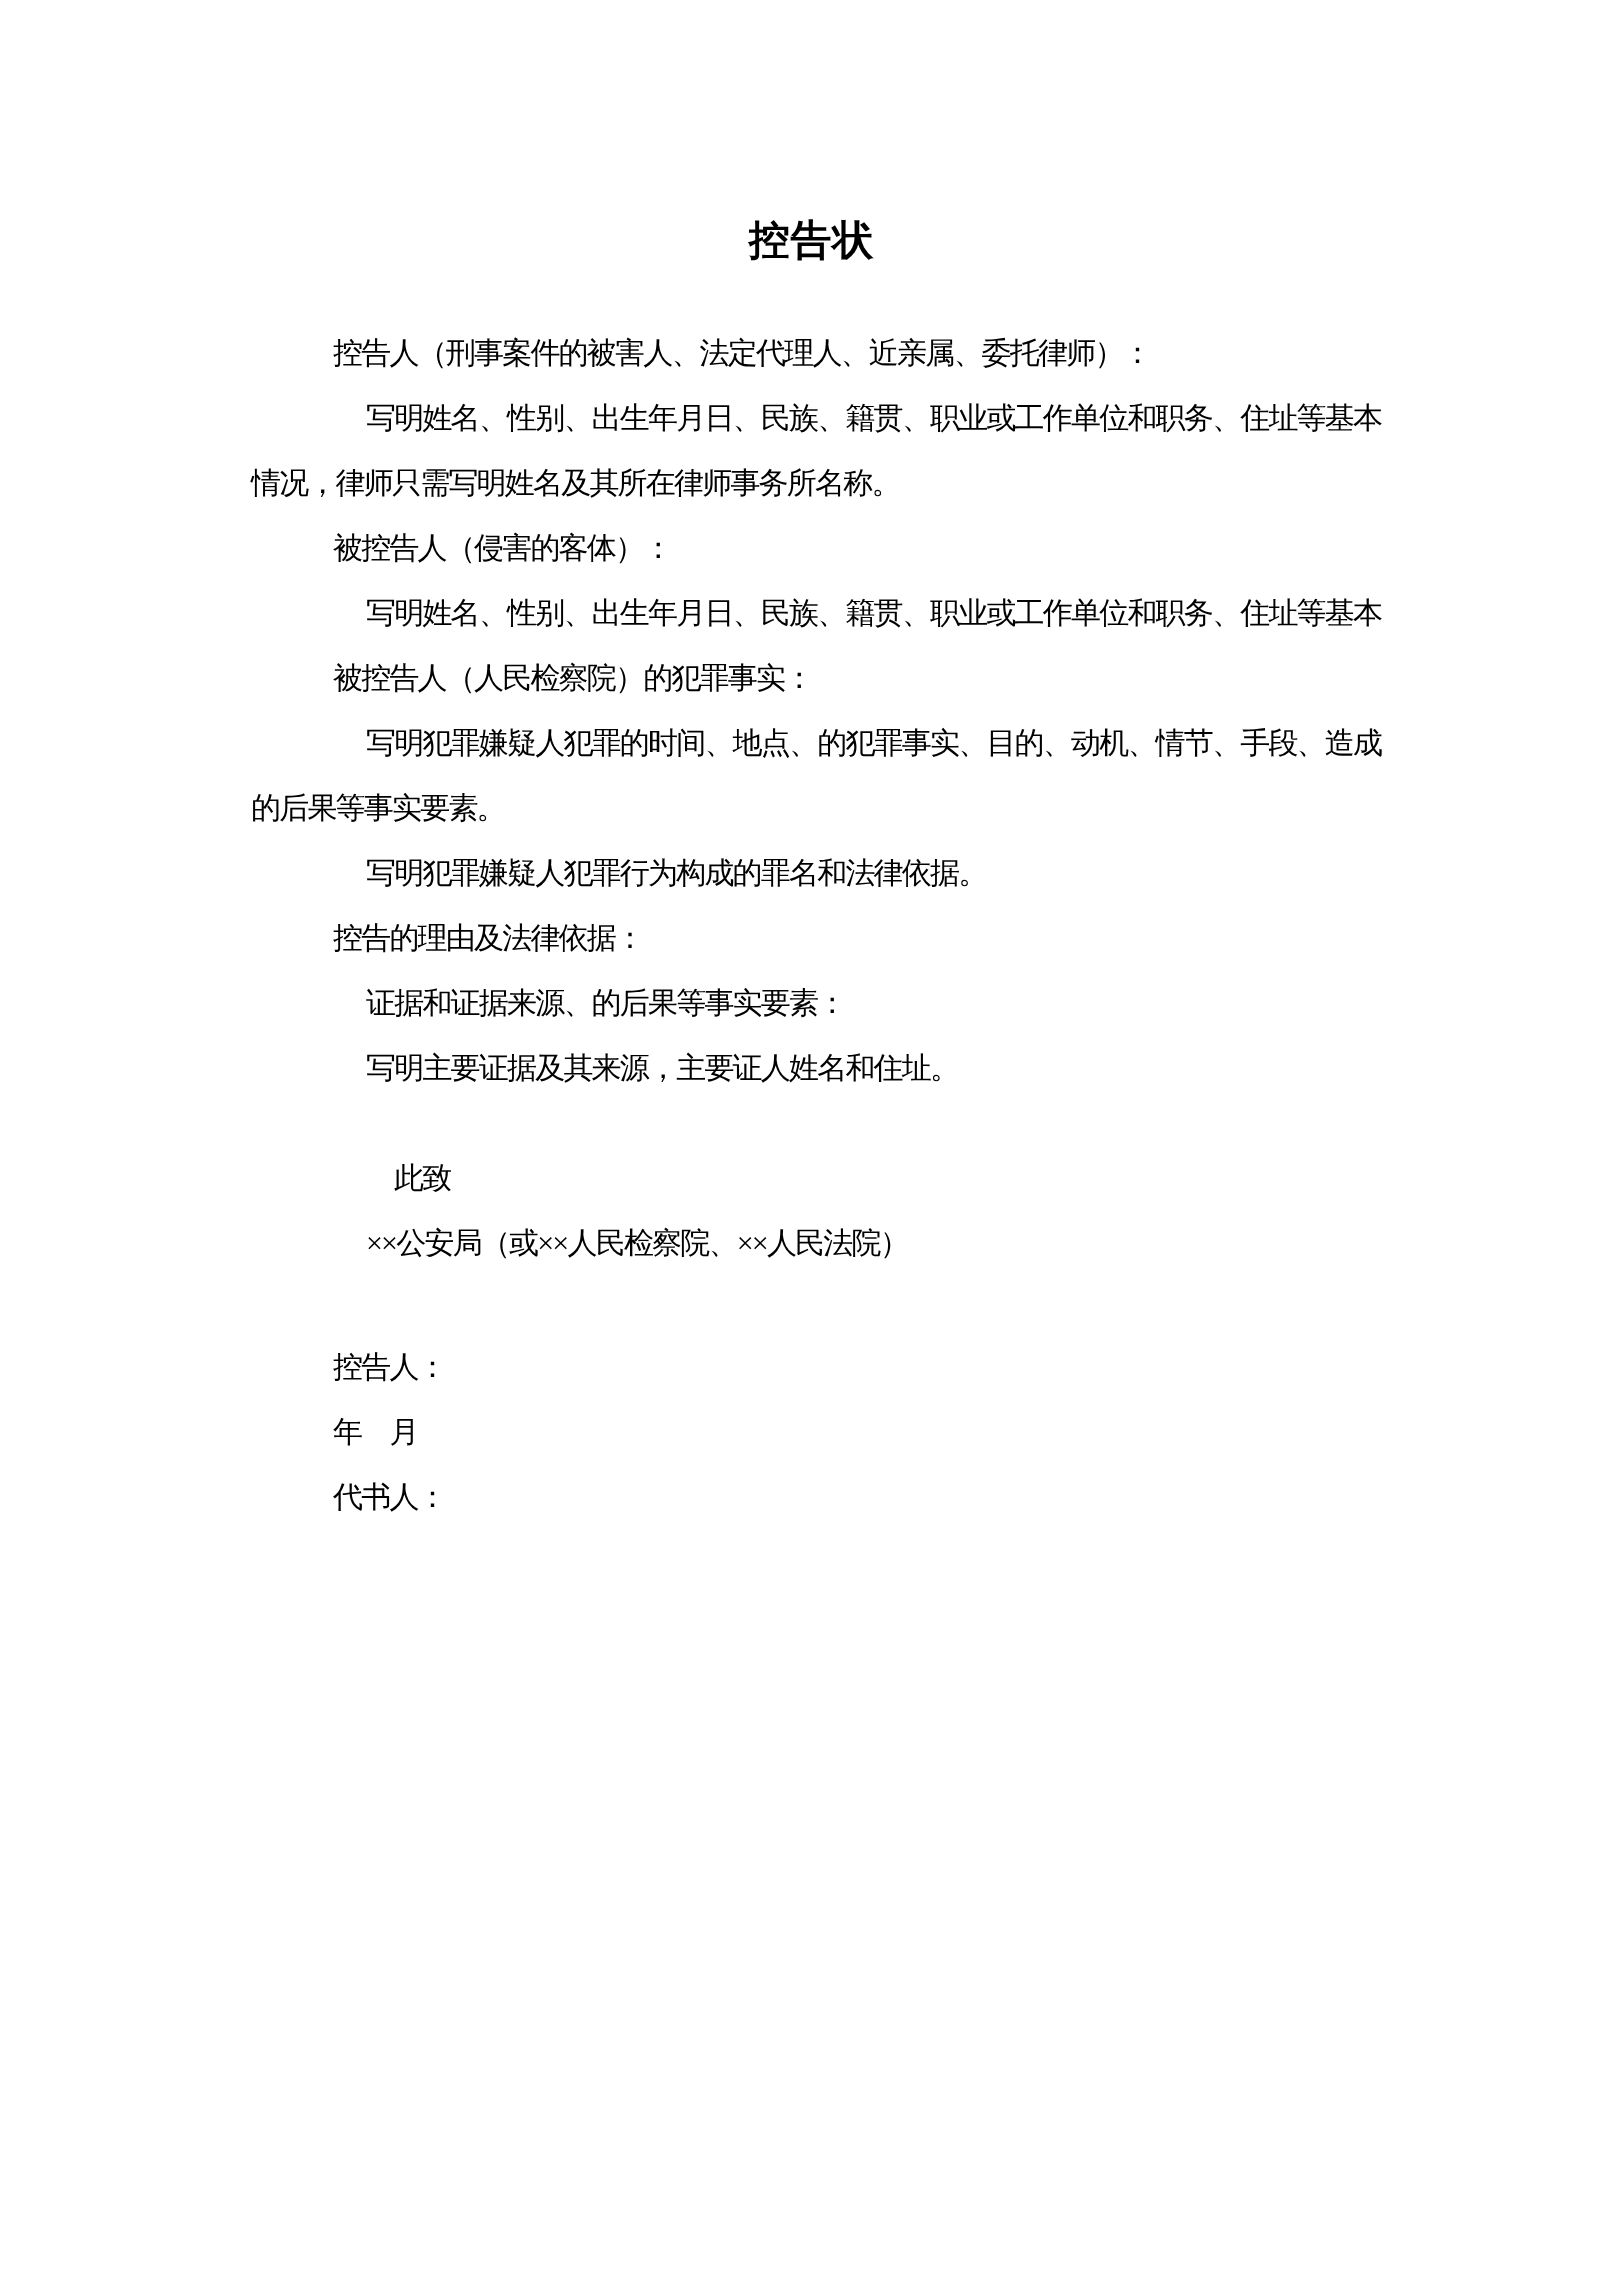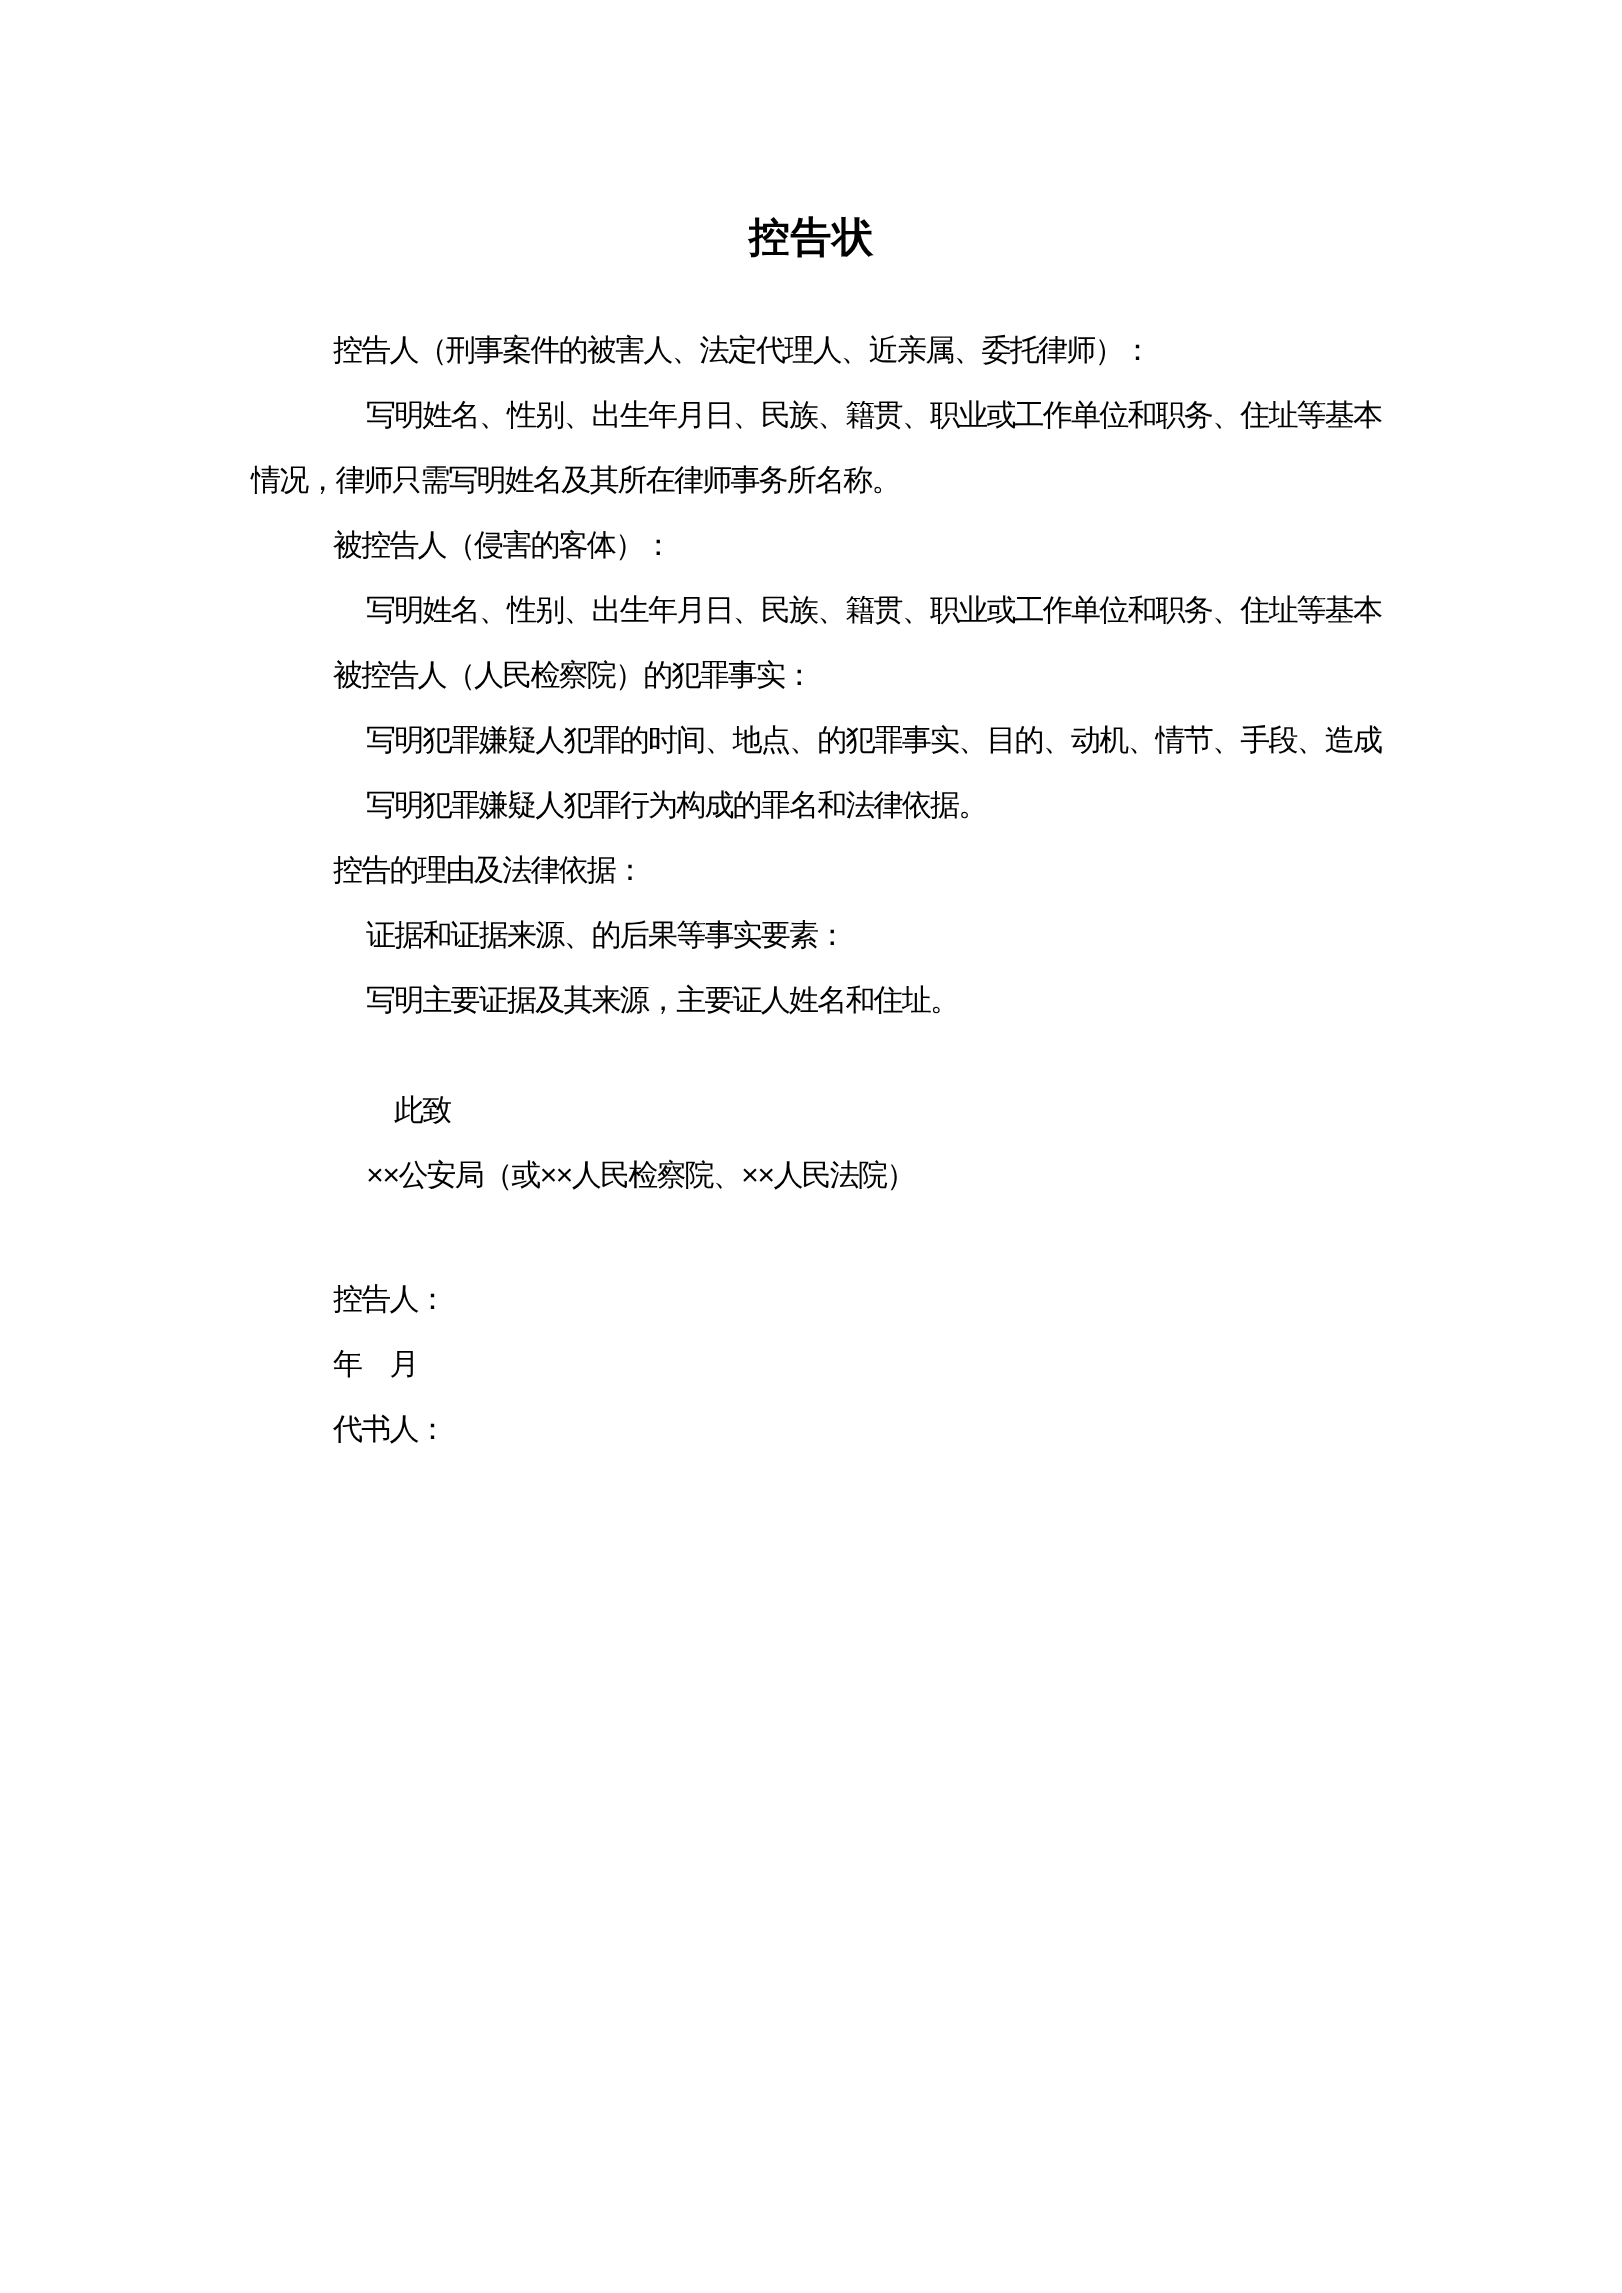--- a/index.html
+++ b/index.html
@@ -6,21 +6,21 @@
     margin: 0;
     padding: 0;
     background: #ffffff;
   }
   .page {
     position: relative;
     width: 1512px;
     height: 2294px;
     background: #ffffff;
     color: #000000;
-    font-family: Liberation Mono, monospace;
+    font-family: Liberation Serif, serif;
     overflow: hidden;
   }
   .doc-title {
     position: absolute;
     top: 215px;
     left: 0;
     width: 1623px;
     text-align: center;
     font-size: 41px;
     font-weight: 700;
@@ -61,20 +61,21 @@
 
     <div class="line ind-a">控告人（刑事案件的被害人、法定代理人、近亲属、委托律师）：</div>
     <div class="line ind-b">写明姓名、性别、出生年月日、民族、籍贯、职业或工作单位和职务、住址等基本</div>
     <div class="line ind-0">情况，律师只需写明姓名及其所在律师事务所名称。</div>
 
     <div class="line ind-a">被控告人（侵害的客体）：</div>
     <div class="line ind-b">写明姓名、性别、出生年月日、民族、籍贯、职业或工作单位和职务、住址等基本</div>
 
     <div class="line ind-a">被控告人（人民检察院）的犯罪事实：</div>
     <div class="line ind-b">写明犯罪嫌疑人犯罪的时间、地点、的犯罪事实、目的、动机、情节、手段、造成</div>
+    <div class="line ind-0">的后果等事实要素。</div>
 
     <div class="line ind-b">写明犯罪嫌疑人犯罪行为构成的罪名和法律依据。</div>
     <div class="line ind-a">控告的理由及法律依据：</div>
 
     <div class="line ind-b">证据和证据来源、的后果等事实要素：</div>
     <div class="line ind-b">写明主要证据及其来源，主要证人姓名和住址。</div>
 
     <div class="line ind-c gap-before-close">此致</div>
     <div class="line ind-b">××公安局（或××人民检察院、××人民法院）</div>
 

